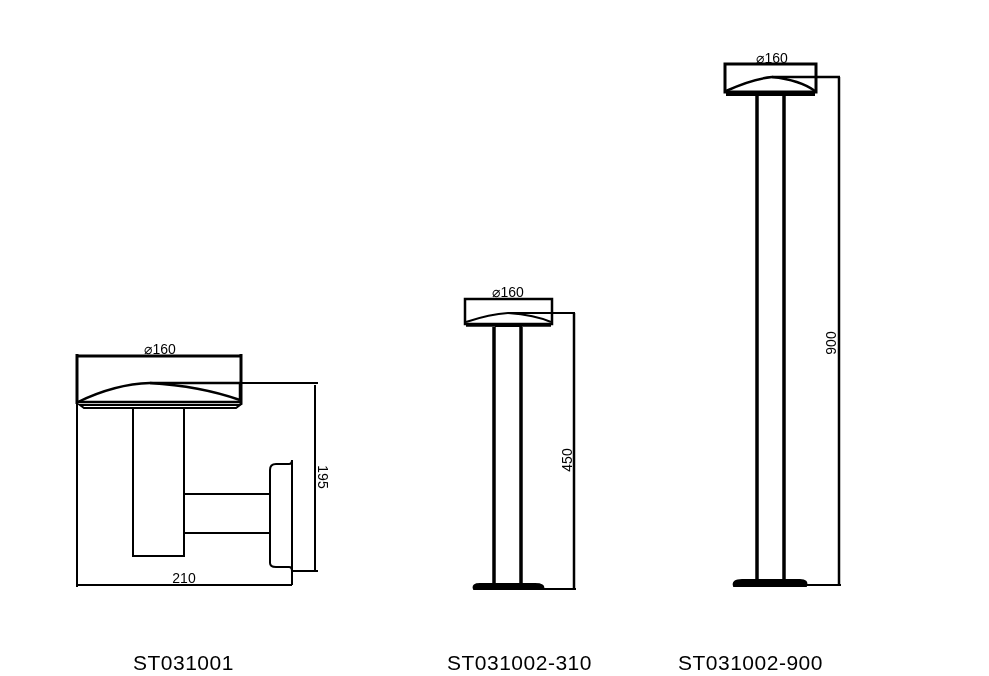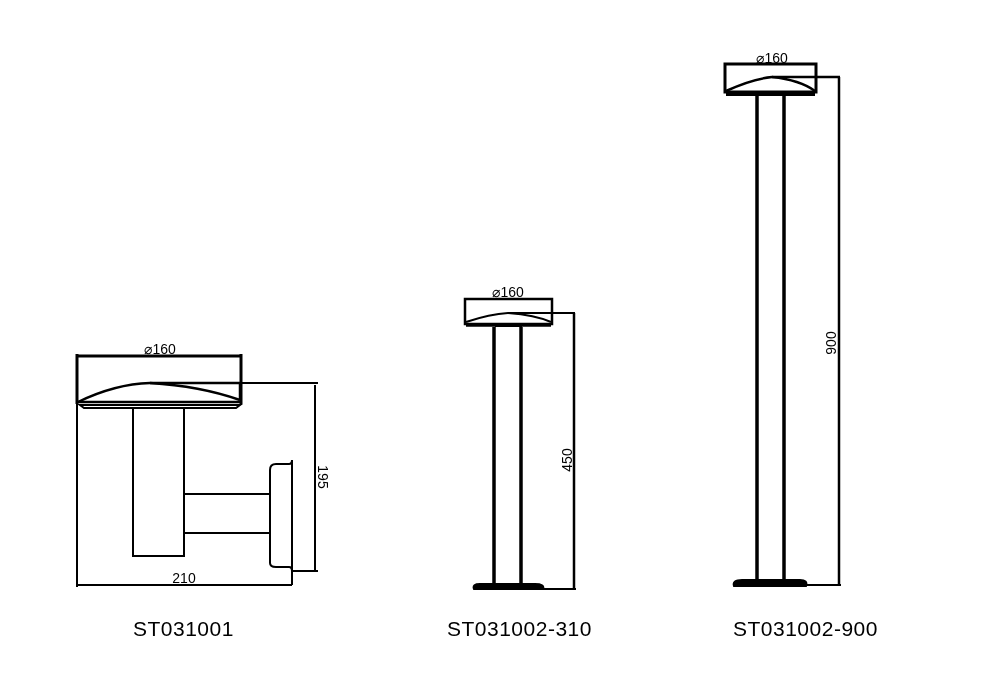--- a/index.html
+++ b/index.html
@@ -8,20 +8,21 @@
   .ln { stroke: #000; fill: none; stroke-linecap: butt; }
   .dim { font-family: "Liberation Sans", sans-serif; font-size: 14px; fill: #000; }
   .dim-narrow { font-family: "Liberation Sans", sans-serif; font-size: 14px; fill: #000; }
   .model-label {
     position: absolute;
     font-family: "Liberation Sans", sans-serif;
     font-size: 21px;
     color: #000;
     letter-spacing: 0.5px;
     white-space: nowrap;
+    margin-top: 34px;
   }
 </style>
 </head>
 <body>
 
 <svg width="989" height="676" viewBox="0 0 989 676" xmlns="http://www.w3.org/2000/svg">
 
   <g>
 
     <line class="ln" stroke-width="3" x1="77" y1="356" x2="242" y2="356"></line>
@@ -90,13 +91,13 @@
 
     <line class="ln" stroke-width="2.5" x1="839" y1="77" x2="839" y2="586"></line>
     <line class="ln" stroke-width="2" x1="806" y1="585" x2="841" y2="585"></line>
     <text class="dim" x="772" y="63" text-anchor="middle">⌀160</text>
     <text class="dim-narrow" x="0" y="0" text-anchor="middle" transform="translate(836,343) rotate(-90)">900</text>
   </g>
 </svg>
 
 <div class="model-label" style="left:133px; top:617px;">ST031001</div>
 <div class="model-label" style="left:447px; top:617px;">ST031002-310</div>
-<div class="model-label" style="left:733px; top:617px;">ST031002-900</div>
+<div class="model-label" style="left:678px; top:617px;">ST031002-900</div>
 
 </body></html>

